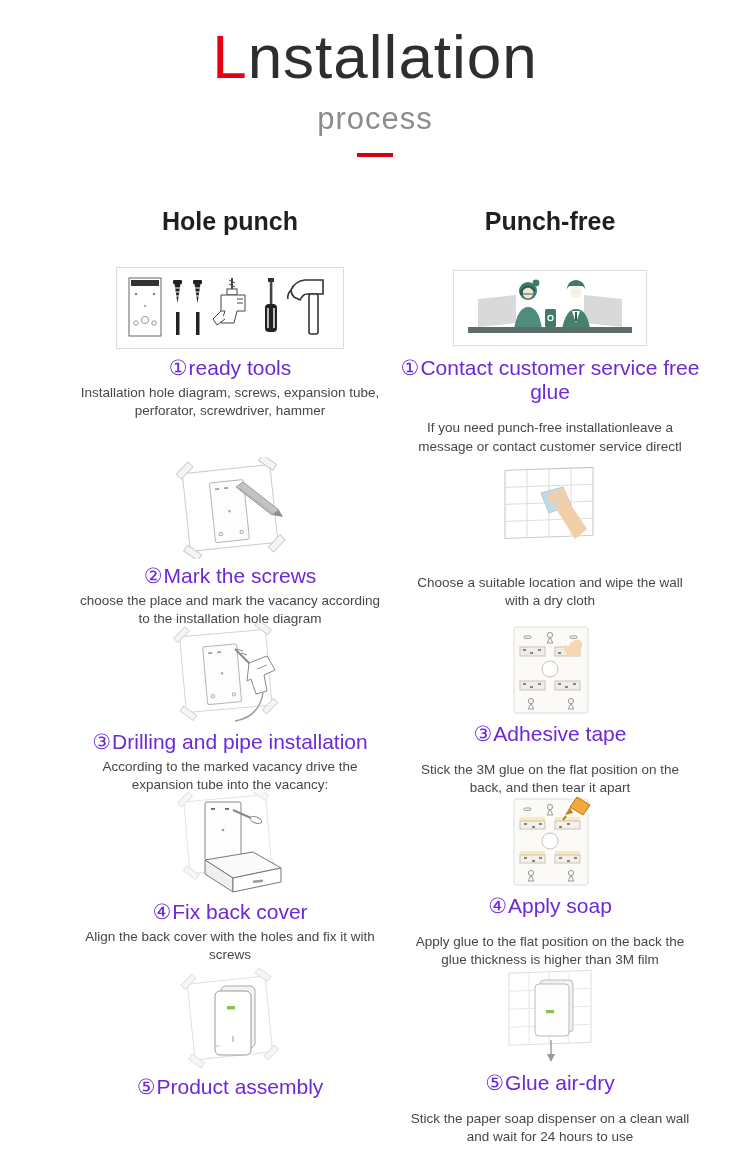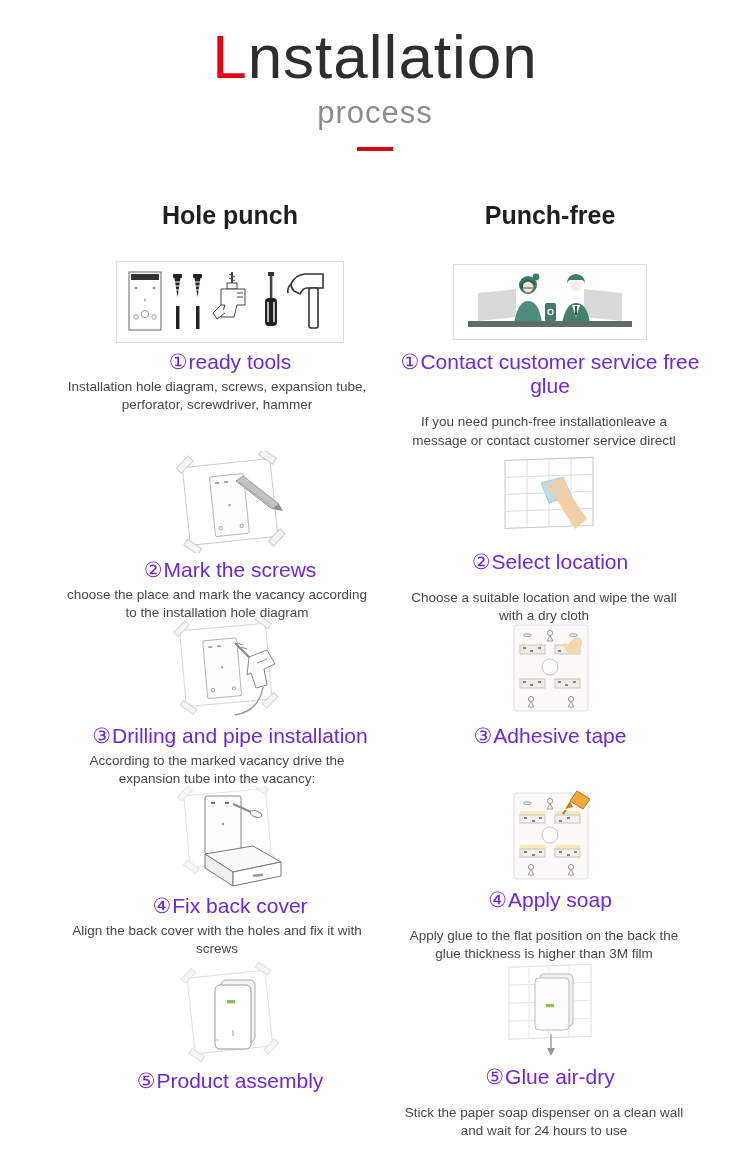--- a/index.html
+++ b/index.html
@@ -4,30 +4,30 @@
 <style>
   html,body{margin:0;padding:0;}
   body{
     width:750px;height:1158px;background:#ffffff;
     font-family:"Liberation Sans", sans-serif;color:#333;overflow:hidden;
   }
   
   .title-block{text-align:center;padding-top:24px;}
   .main-title{font-size:62px;font-weight:400;letter-spacing:1px;color:#2e2e2e;line-height:1.05;}
   .main-title .lead{color:#e60012;}
-  .sub-title{font-size:31px;color:#8c8c8c;letter-spacing:1px;margin-top:6px;}
+  .sub-title{font-size:31px;color:#8c8c8c;letter-spacing:1px;margin-top:12px;}
   .red-dash{width:36px;height:4px;background:#d7000f;margin:16px auto 0;}
   
   .steps-grid{
     display:grid;
     grid-template-columns:340px 300px;
     grid-template-rows:62px 192px 166px 170px 175px 170px;
     margin:46px 0 0 60px;
   }
-  .cell{display:flex;flex-direction:column;text-align:center;}
+  .cell{display:flex;flex-direction:column;align-items:center;text-align:center;}
   .col-header{font-size:25px;font-weight:700;color:#1f1f1f;padding-top:4px;}
   .img-slot{display:flex;align-items:center;justify-content:center;}
   .img-slot.r1{height:86px;}
   .img-slot.rx{height:102px;}
   .img-box{border:1px solid #ddd;background:#fff;display:flex;align-items:center;justify-content:center;}
   .box-l{width:226px;height:80px;}
   .box-r{width:192px;height:74px;}
   .step-heading{font-size:21px;color:#6d28d9;line-height:1.15;margin-top:5px;}
   .step-heading .num{margin-right:1px;}
   .step-desc{font-size:13.5px;color:#474747;line-height:1.35;margin-top:4px;}
@@ -177,21 +177,20 @@
           <line x1="16" y1="44" x2="104" y2="44" stroke="#ddd"></line>
           <line x1="16" y1="61" x2="104" y2="61" stroke="#ddd"></line>
         </g>
         <polygon points="52,32 74,26 82,44 60,52" fill="#bcdcec" stroke="#a5c9dd" stroke-linejoin="round"></polygon>
         <polygon points="66,46 78,38 98,68 86,78" fill="#f3cfa7"></polygon>
         <ellipse cx="63" cy="38" rx="3" ry="8" fill="#f3cfa7" transform="rotate(-32 63 38)"></ellipse>
         <ellipse cx="69" cy="35" rx="3" ry="8" fill="#f3cfa7" transform="rotate(-28 69 35)"></ellipse>
         <ellipse cx="75" cy="34" rx="3" ry="8" fill="#f3cfa7" transform="rotate(-20 75 34)"></ellipse>
       </svg>
     </div>
-    <div class="step-heading"><span class="num">②</span><span>Select location</span></div>
     <div class="step-desc">Choose a suitable location and wipe the wall with a dry cloth</div>
   </div>
 
   <div class="cell left">
     <div class="img-slot rx">
       <svg width="150" height="102" viewBox="0 0 150 102">
         <g transform="rotate(-5 70 50)">
           <rect x="28" y="10" width="86" height="76" fill="#fff" stroke="#d5d5d5"></rect>
           <rect x="22" y="5" width="16" height="6" fill="#f5f5f5" stroke="#d5d5d5" transform="rotate(-40 30 8)"></rect>
           <rect x="104" y="5" width="16" height="6" fill="#f5f5f5" stroke="#d5d5d5" transform="rotate(40 112 8)"></rect>
@@ -247,20 +246,21 @@
         <path d="M36 80 l-2.8 6 h5.6 z" fill="none" stroke="#999"></path>
         <circle cx="76" cy="78" r="2.6" fill="none" stroke="#999"></circle>
         <path d="M76 80 l-2.8 6 h5.6 z" fill="none" stroke="#999"></path>
 
         <path d="M72 26 c6 -12 16 -12 15 -3 l-3 8 c-5 4 -11 2 -12 -5 z" fill="#f6d7b2"></path>
         <ellipse cx="72" cy="27" rx="2.4" ry="5.4" fill="#f6d7b2" transform="rotate(-25 72 27)"></ellipse>
         <ellipse cx="77" cy="25" rx="2.4" ry="5.4" fill="#f6d7b2" transform="rotate(-15 77 25)"></ellipse>
       </svg>
     </div>
     <div class="step-heading"><span class="num">③</span><span>Adhesive tape</span></div>
+    <div class="step-desc">Stick the 3M glue on the flat position on the back, and then tear it apart</div>
   </div>
 
   <div class="cell left">
     <div class="img-slot rx">
       <svg width="150" height="104" viewBox="0 0 150 104">
         <g transform="rotate(-5 75 45)">
           <rect x="32" y="6" width="82" height="72" fill="#fff" stroke="#e3e3e3"></rect>
           <rect x="26" y="1" width="15" height="6" fill="#f7f7f7" stroke="#e3e3e3" transform="rotate(-40 33 4)"></rect>
           <rect x="102" y="1" width="15" height="6" fill="#f7f7f7" stroke="#e3e3e3" transform="rotate(40 109 4)"></rect>
           <rect x="26" y="74" width="15" height="6" fill="#f7f7f7" stroke="#e3e3e3" transform="rotate(40 33 77)"></rect>

